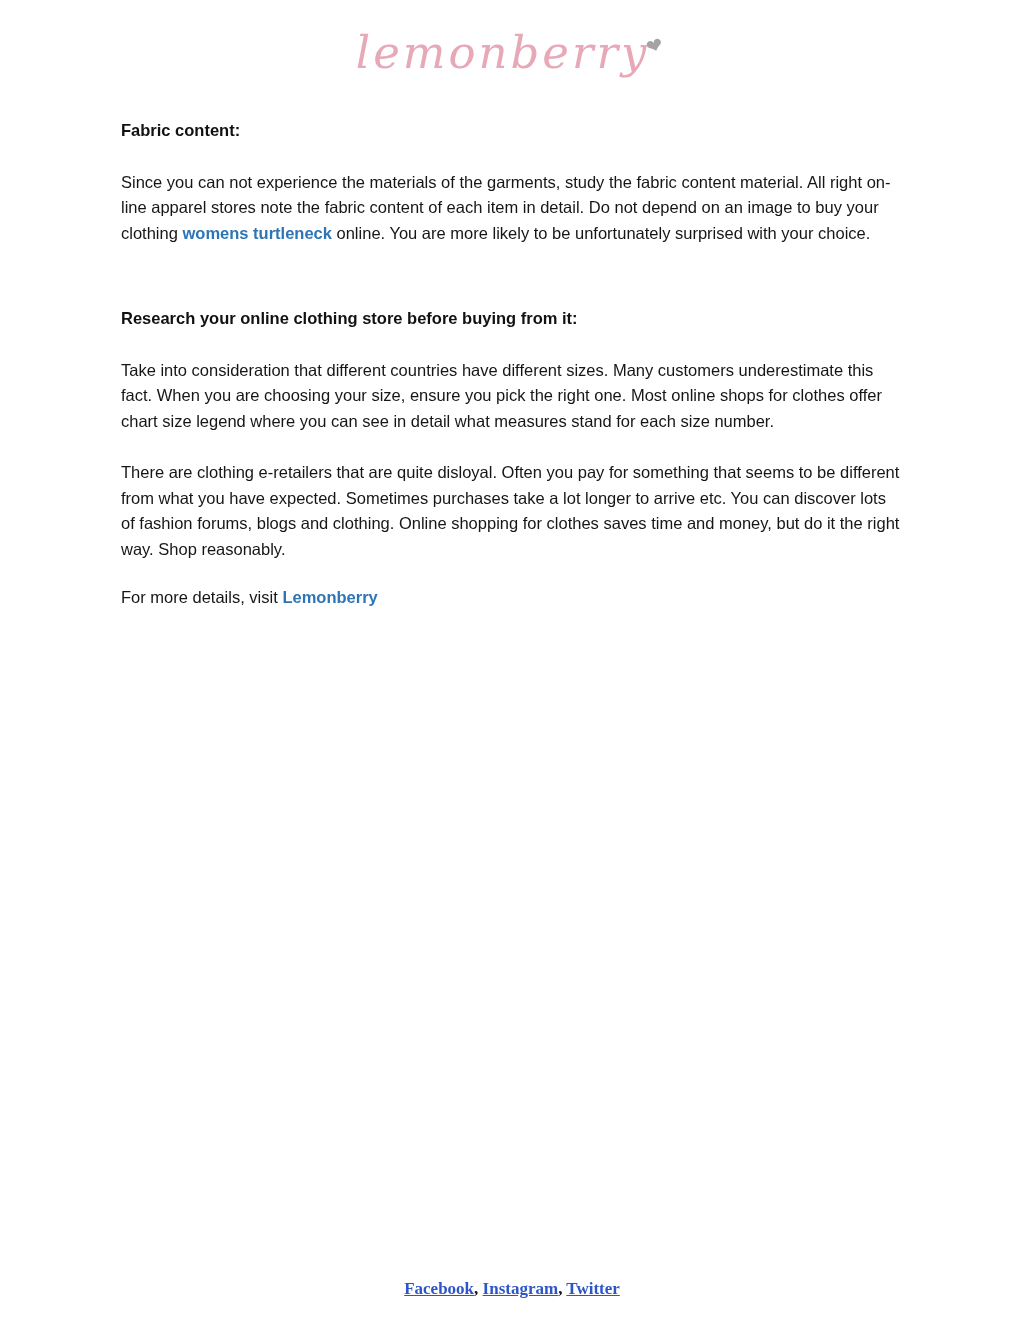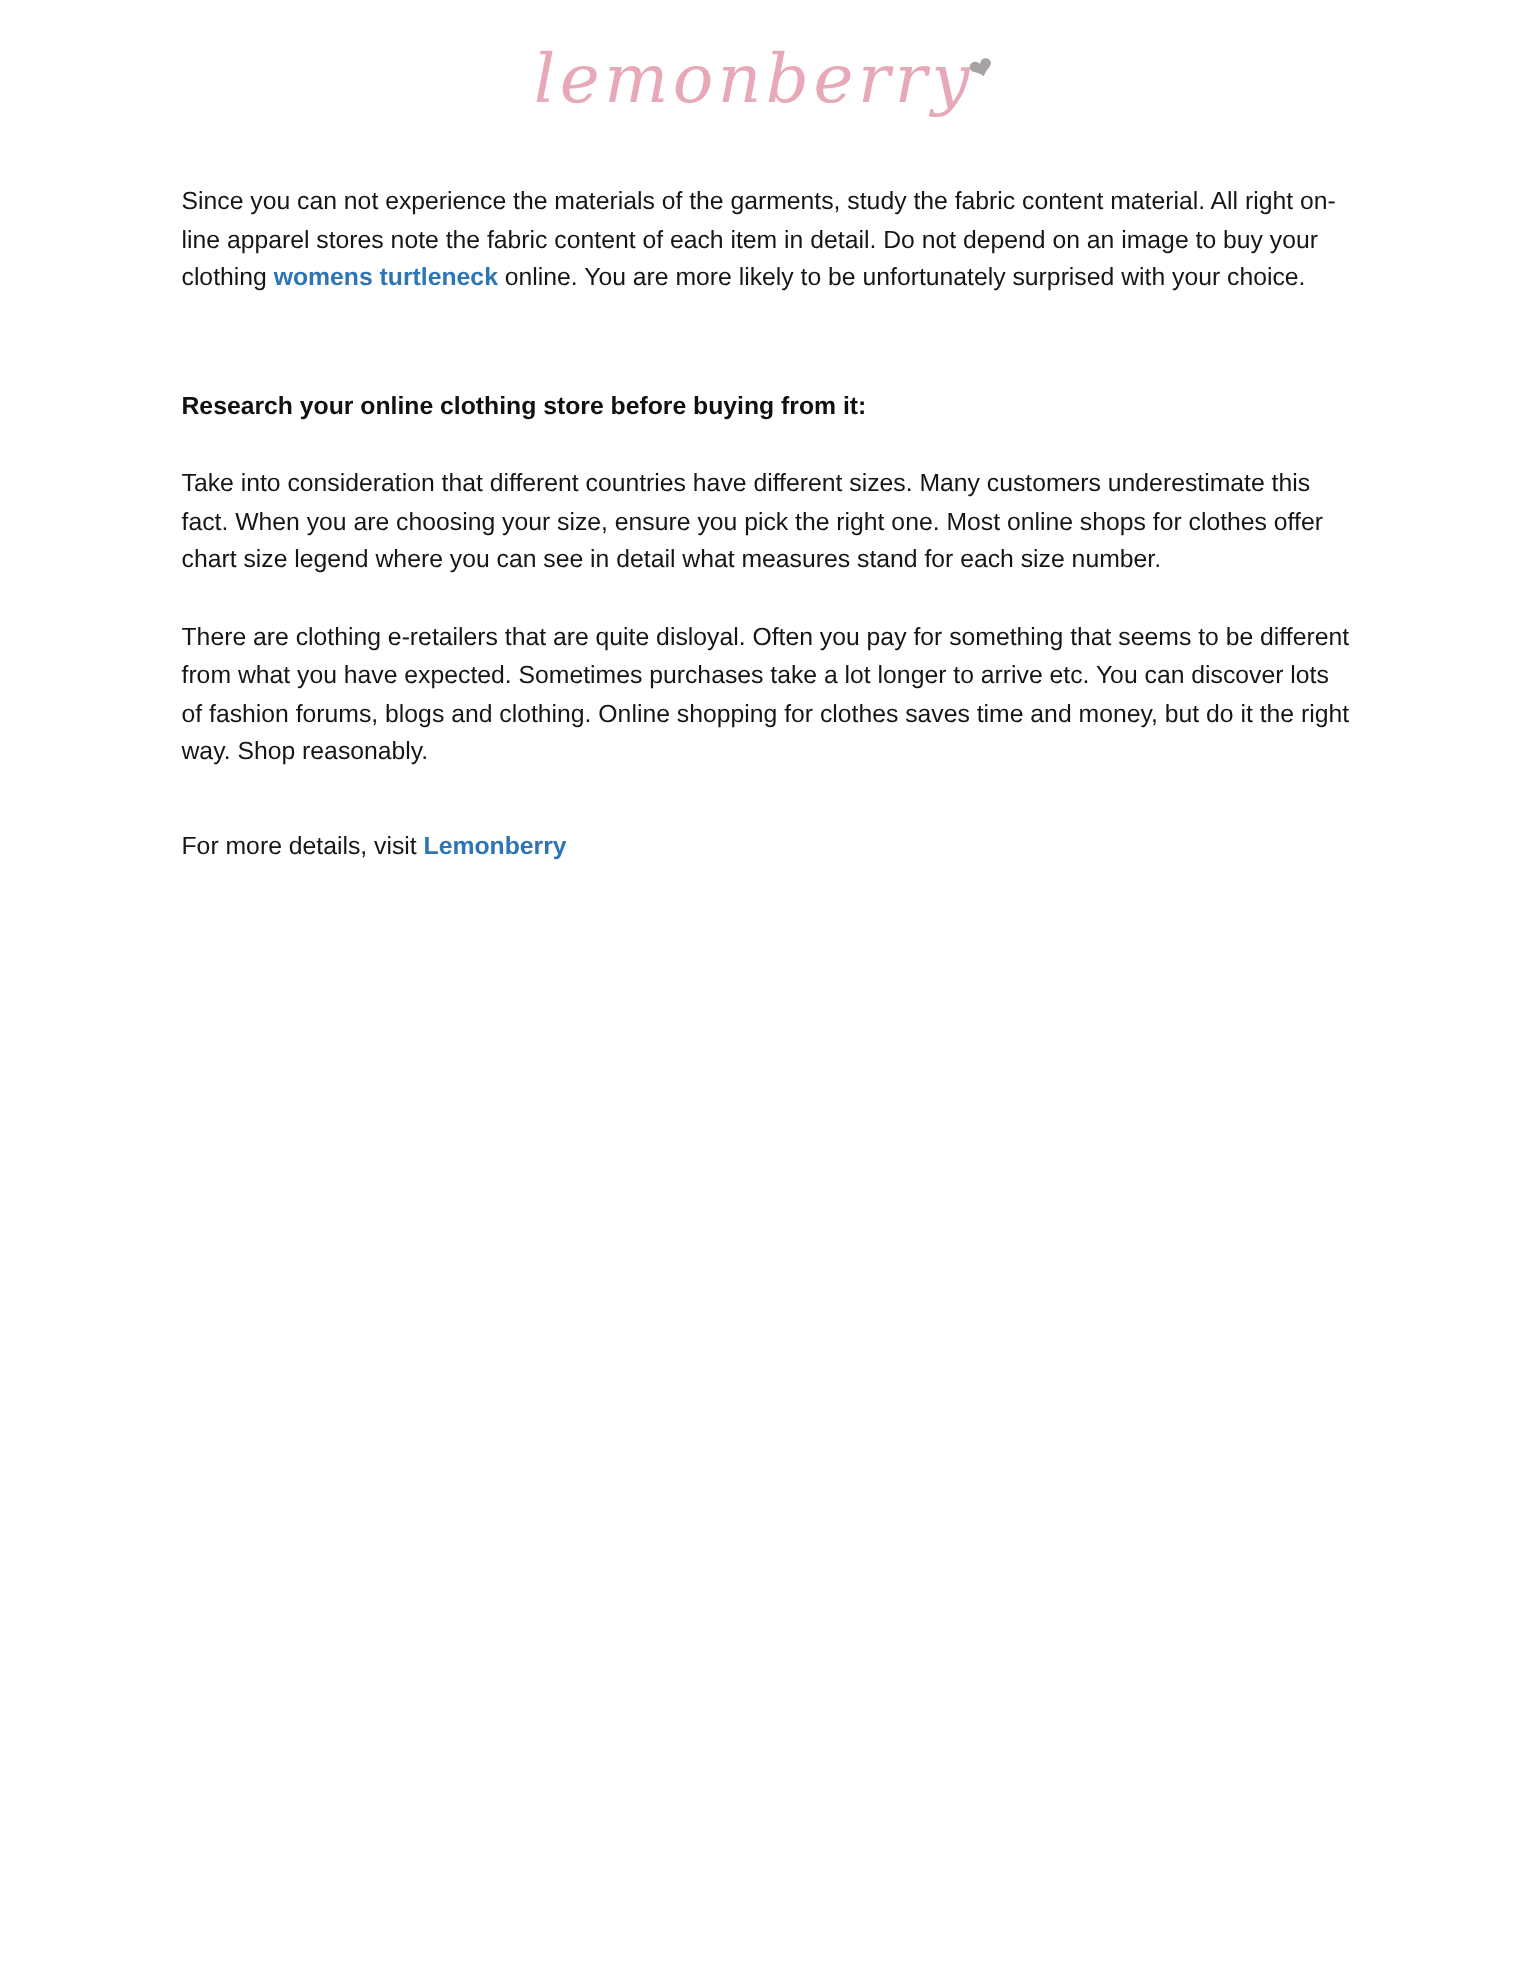--- a/index.html
+++ b/index.html
@@ -42,21 +42,21 @@
     line-height: 25.5px;
   }
   .heading {
     font-size: 16.5px;
     font-weight: bold;
     color: #111111;
   }
   .heading-fabric { margin-top: 22px; }
   .heading-research { margin-top: 60px; }
   .para { margin-top: 26px; color: #161616; }
-  .para-more { margin-top: 37px; }
+  .para-more { margin-top: 23px; }
   .body-link {
     font-weight: bold;
     cursor: pointer;
   }
   
   .footer {
     position: absolute;
     bottom: 26px;
     left: 0;
     width: 100%;
@@ -75,27 +75,29 @@
 <body>
 
 <div class="page">
 
   <header class="logo-row">
     <span class="logo-text" style="color: rgb(231, 169, 184);">lemonberry</span><span class="logo-heart" style="color: rgb(167, 163, 163);">❤</span>
   </header>
 
   <main class="content">
 
+    <h2 class="heading heading-fabric">Fabric content:</h2>
 
     <p class="para"><span>Since you can not experience the materials of the garments, study the fabric content material. All right on-line apparel stores note the fabric content of each item in detail. Do not depend on an image to buy your clothing </span><a class="body-link" style="color: rgb(46, 117, 182);">womens turtleneck</a><span> online. You are more likely to be unfortunately surprised with your choice.</span></p>
 
     <h2 class="heading heading-research">Research your online clothing store before buying from it:</h2>
 
     <p class="para">Take into consideration that different countries have different sizes. Many customers underestimate this fact. When you are choosing your size, ensure you pick the right one. Most online shops for clothes offer chart size legend where you can see in detail what measures stand for each size number.</p>
 
     <p class="para">There are clothing e-retailers that are quite disloyal. Often you pay for something that seems to be different from what you have expected. Sometimes purchases take a lot longer to arrive etc. You can discover lots of fashion forums, blogs and clothing. Online shopping for clothes saves time and money, but do it the right way. Shop reasonably.</p>
 
     <p class="para para-more"><span>For more details, visit </span><a class="body-link" style="color: rgb(46, 117, 182);">Lemonberry</a></p>
 
   </main>
 
+  <footer class="footer"><a class="footer-link" style="color: rgb(45, 85, 200);">Facebook</a><span>, </span><a class="footer-link" style="color: rgb(45, 85, 200);">Instagram</a><span>, </span><a class="footer-link" style="color: rgb(45, 85, 200);">Twitter</a></footer>
 
 </div>
 
 </body></html>

